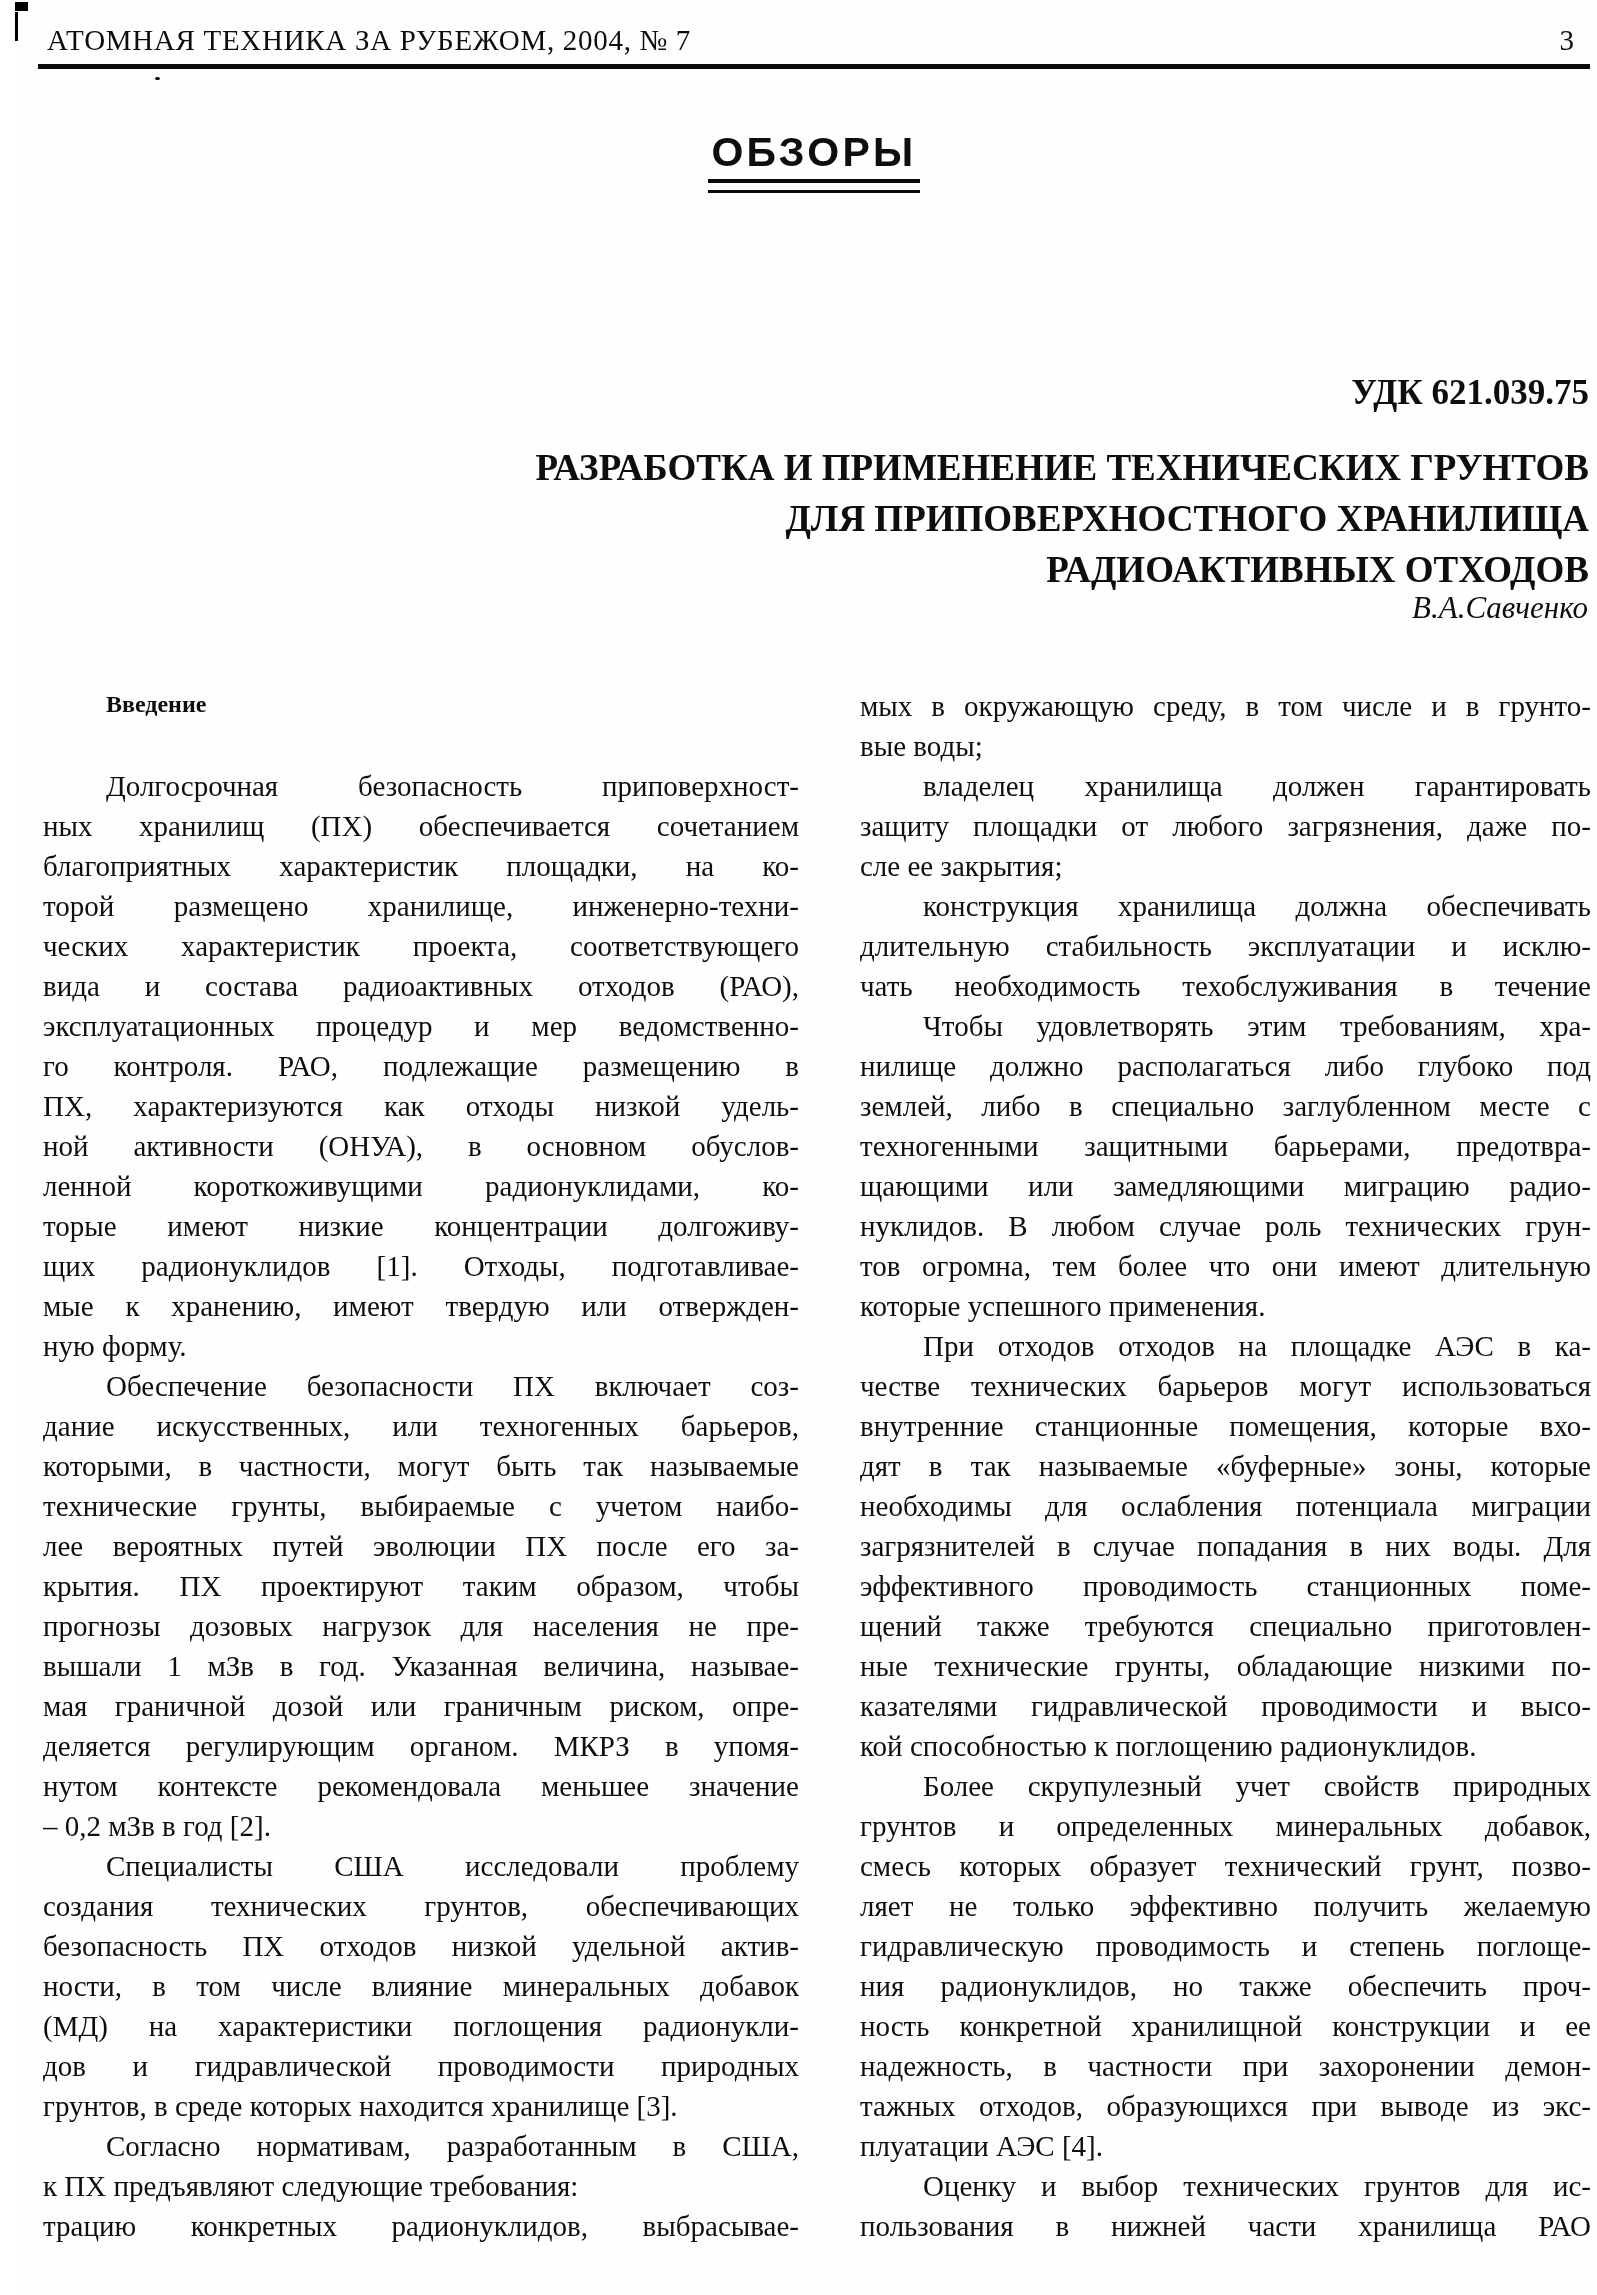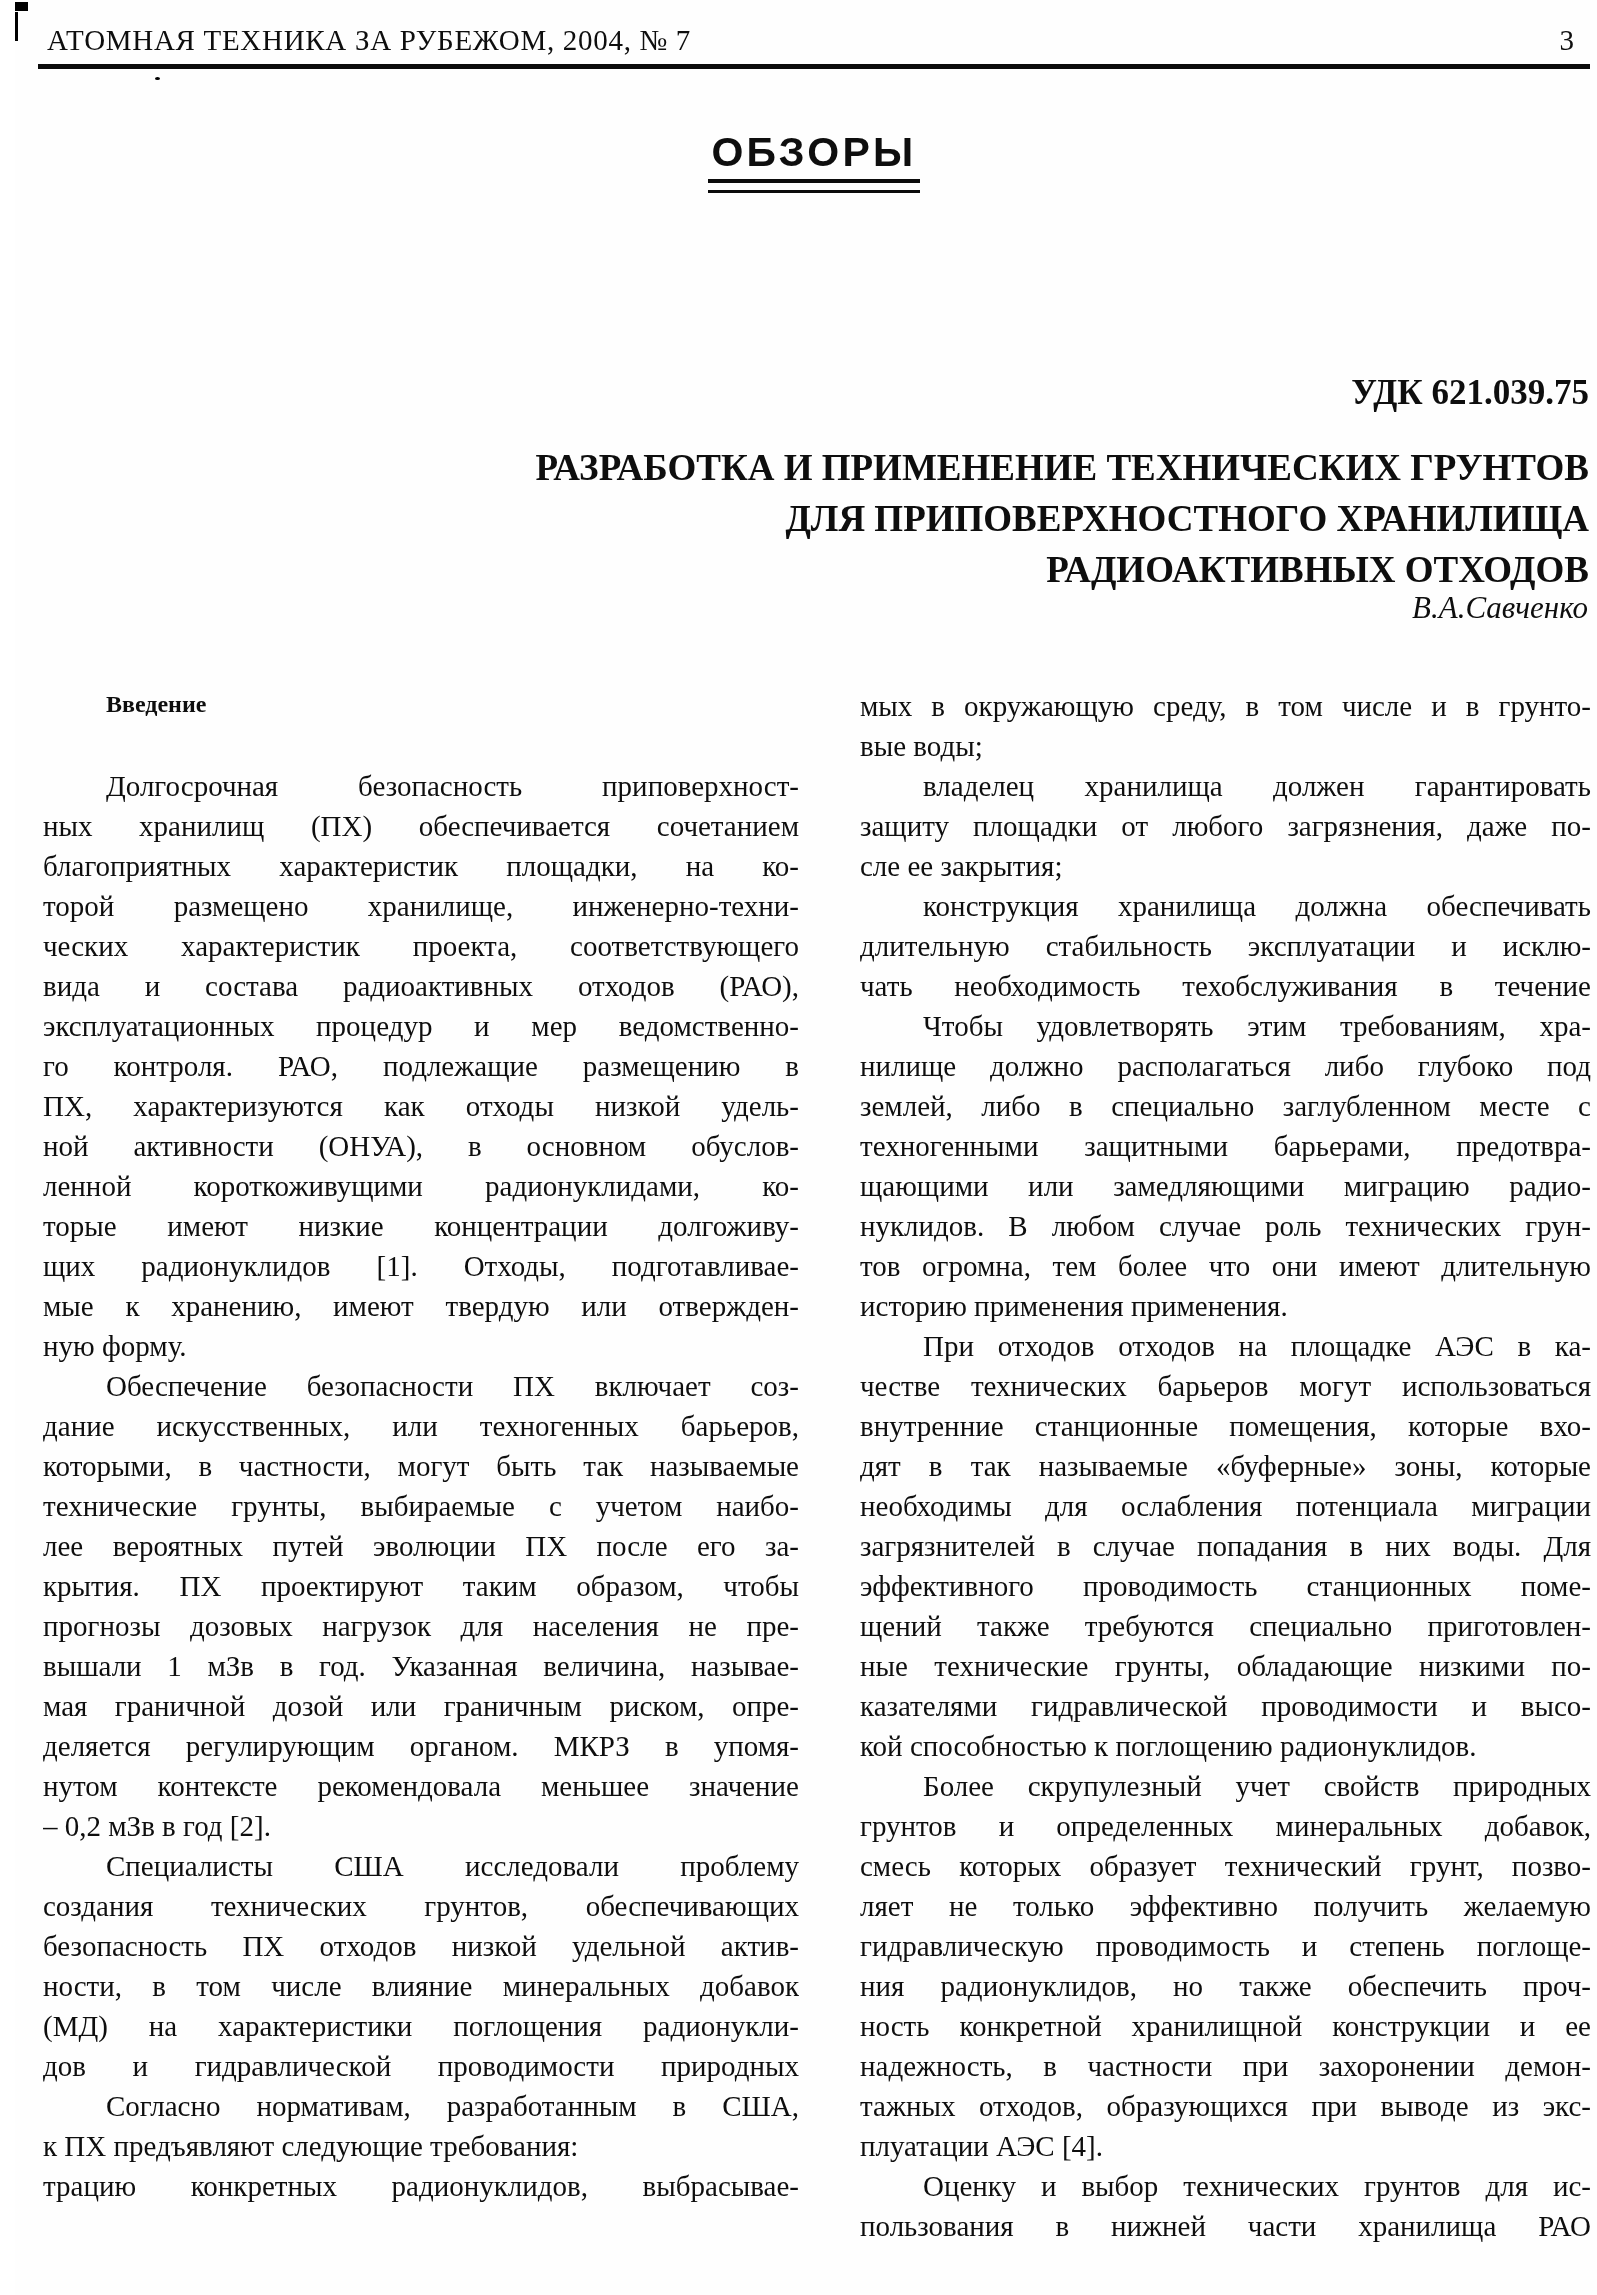--- a/index.html
+++ b/index.html
@@ -180,20 +180,21 @@
     <div class="ln">мая граничной дозой или граничным риском, опре-</div>
     <div class="ln">деляется регулирующим органом. МКРЗ в упомя-</div>
     <div class="ln">нутом контексте рекомендовала меньшее значение</div>
     <div class="ln end">– 0,2 мЗв в год [2].</div>
     <div class="ln ind">Специалисты США исследовали проблему</div>
     <div class="ln">создания технических грунтов, обеспечивающих</div>
     <div class="ln">безопасность ПХ отходов низкой удельной актив-</div>
     <div class="ln">ности, в том числе влияние минеральных добавок</div>
     <div class="ln">(МД) на характеристики поглощения радионукли-</div>
     <div class="ln">дов и гидравлической проводимости природных</div>
+    <div class="ln end">грунтов, в среде которых находится хранилище [3].</div>
     <div class="ln ind">Согласно нормативам, разработанным в США,</div>
     <div class="ln end">к ПХ предъявляют следующие требования:</div>
     <div class="ln">трацию конкретных радионуклидов, выбрасывае-</div>
   </div>
 
   <div class="col col-right">
     <div class="ln">мых в окружающую среду, в том числе и в грунто-</div>
     <div class="ln end">вые воды;</div>
     <div class="ln ind">владелец хранилища должен гарантировать</div>
     <div class="ln">защиту площадки от любого загрязнения, даже по-</div>
@@ -201,21 +202,21 @@
     <div class="ln ind">конструкция хранилища должна обеспечивать</div>
     <div class="ln">длительную стабильность эксплуатации и исклю-</div>
     <div class="ln">чать необходимость техобслуживания в течение</div>
     <div class="ln ind">Чтобы удовлетворять этим требованиям, хра-</div>
     <div class="ln">нилище должно располагаться либо глубоко под</div>
     <div class="ln">землей, либо в специально заглубленном месте с</div>
     <div class="ln">техногенными защитными барьерами, предотвра-</div>
     <div class="ln">щающими или замедляющими миграцию радио-</div>
     <div class="ln">нуклидов. В любом случае роль технических грун-</div>
     <div class="ln">тов огромна, тем более что они имеют длительную</div>
-    <div class="ln end">историю применения применения.</div>
+    <div class="ln end">которые успешного применения.</div>
     <div class="ln ind">При отходов отходов на площадке АЭС в ка-</div>
     <div class="ln">честве технических барьеров могут использоваться</div>
     <div class="ln">внутренние станционные помещения, которые вхо-</div>
     <div class="ln">дят в так называемые «буферные» зоны, которые</div>
     <div class="ln">необходимы для ослабления потенциала миграции</div>
     <div class="ln">загрязнителей в случае попадания в них воды. Для</div>
     <div class="ln">эффективного проводимость станционных поме-</div>
     <div class="ln">щений также требуются специально приготовлен-</div>
     <div class="ln">ные технические грунты, обладающие низкими по-</div>
     <div class="ln">казателями гидравлической проводимости и высо-</div>

